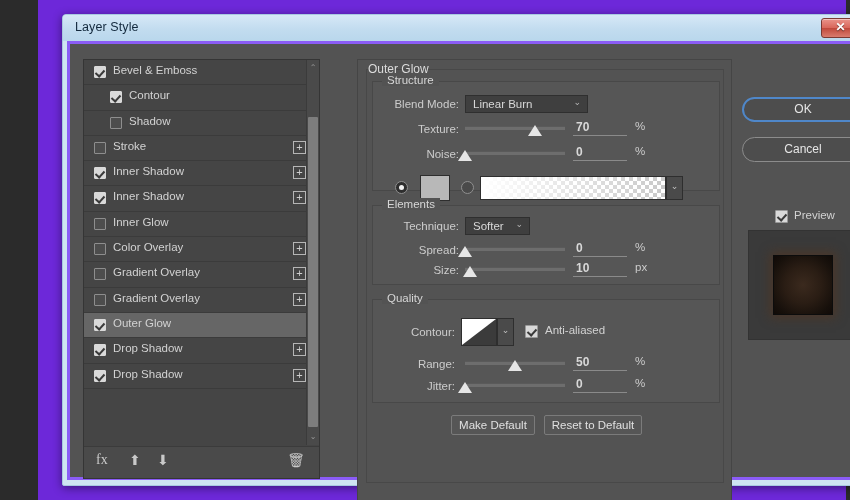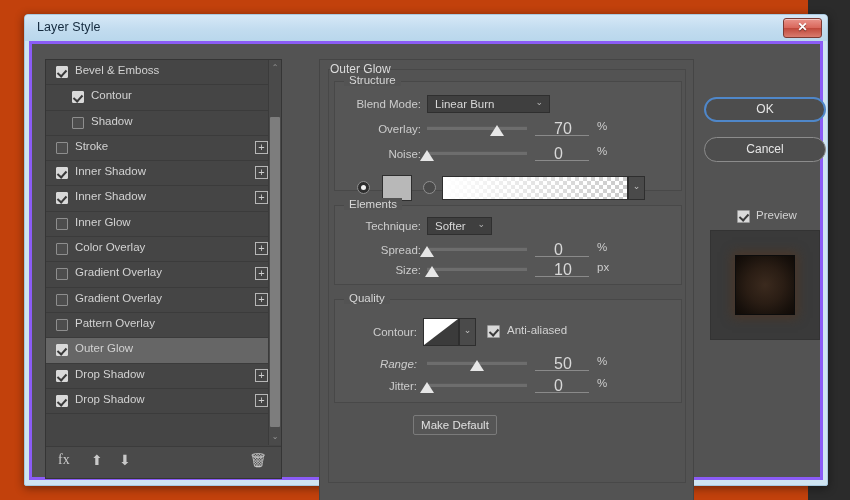--- a/index.html
+++ b/index.html
@@ -10,21 +10,22 @@
     height: 500px;
     overflow: hidden;
     font-family: "Liberation Sans", sans-serif;
   }
 
   
   #desktop {
     position: relative;
     width: 808px;
     height: 500px;
-    background: #c2410c;
+    background: #6d28d9;
+    margin-left: 38px;
   }
 
   
   #window {
     position: absolute;
     left: 24px;
     top: 14px;
     width: 804px;
     height: 472px;
     background: #cfe4f2;
@@ -331,24 +332,25 @@
   .num-field {
     position: absolute;
     width: 54px;
     height: 16px;
     border-bottom: 1px solid #8a8a8a;
     box-sizing: border-box;
     cursor: text;
   }
   .num-field .n {
     position: absolute;
-    left: 19px;
+    left: 3px;
     top: 0px;
-    font-size: 16px;
+    font-size: 12px;
     color: #d8d8d8;
+    font-weight: bold;
   }
   .unit {
     position: absolute;
     font-size: 11.5px;
     color: #cccccc;
   }
 
   
   .radio {
     position: absolute;
@@ -632,24 +634,20 @@
             <div class="fx-row">
               <div class="cb"></div>
               <div class="label">Gradient Overlay</div>
               <div class="plus">+</div>
             </div>
             <div class="fx-row">
               <div class="cb"></div>
               <div class="label">Gradient Overlay</div>
               <div class="plus">+</div>
             </div>
-            <div class="fx-row">
-              <div class="cb"></div>
-              <div class="label">Pattern Overlay</div>
-            </div>
             <div class="fx-row selected">
               <div class="cb on"></div>
               <div class="label">Outer Glow</div>
             </div>
             <div class="fx-row">
               <div class="cb on"></div>
               <div class="label">Drop Shadow</div>
               <div class="plus">+</div>
             </div>
             <div class="fx-row">
@@ -679,21 +677,21 @@
 
         <div class="group" id="group-structure">
           <div class="legend">Structure</div>
 
           <div class="row-label" style="left:8px; top:16px; width:78px;">Blend Mode:</div>
           <div class="ps-select" style="left:92px; top:13px; width:123px;">
             <div class="val">Linear Burn</div>
             <div class="chev">⌄</div>
           </div>
 
-          <div class="row-label" style="left:8px; top:41px; width:78px;">Overlay:</div>
+          <div class="row-label" style="left:8px; top:41px; width:78px;">Texture:</div>
           <div class="slider" id="slider-opacity" style="left:92px; top:40px; width:100px;">
             <div class="track"></div>
             <div class="knob" style="left: 70%;"></div>
           </div>
           <div class="num-field" style="left:200px; top:38px;">
             <div class="n">70</div>
           </div>
           <div class="unit" style="left:262px; top:38px;">%</div>
 
           <div class="row-label" style="left:8px; top:66px; width:78px;">Noise:</div>
@@ -753,21 +751,21 @@
           <div class="row-label" style="left:8px; top:26px; width:74px;">Contour:</div>
           <div id="contour-thumb">
             <div class="tri"></div>
           </div>
           <div id="contour-chev">
             <div class="chev">⌄</div>
           </div>
           <div class="ps-check" style="left:152px; top:25px;"></div>
           <div class="ps-check-label" style="left:172px; top:24px;">Anti-aliased</div>
 
-          <div class="row-label" style="left:8px; top:58px; width:74px;font-style:italic;">Range:</div>
+          <div class="row-label" style="left:8px; top:58px; width:74px;">Range:</div>
           <div class="slider" id="slider-range" style="left:92px; top:57px; width:100px;">
             <div class="track"></div>
             <div class="knob" style="left: 50%;"></div>
           </div>
           <div class="num-field" style="left:200px; top:55px;">
             <div class="n">50</div>
           </div>
           <div class="unit" style="left:262px; top:55px;">%</div>
 
           <div class="row-label" style="left:8px; top:80px; width:74px;">Jitter:</div>
@@ -775,20 +773,21 @@
             <div class="track"></div>
             <div class="knob" style="left: 0%;"></div>
           </div>
           <div class="num-field" style="left:200px; top:77px;">
             <div class="n">0</div>
           </div>
           <div class="unit" style="left:262px; top:77px;">%</div>
         </div>
 
         <div class="flat-button" id="btn-make-default">Make Default</div>
+        <div class="flat-button" id="btn-reset-default">Reset to Default</div>
       </div>
 
       <div id="right-panel">
         <div class="pill-button" id="btn-ok">OK</div>
         <div class="pill-button" id="btn-cancel">Cancel</div>
 
         <div class="ps-check" id="preview-check"></div>
         <div class="ps-check-label" id="preview-label">Preview</div>
 
         <div id="preview-thumb">

